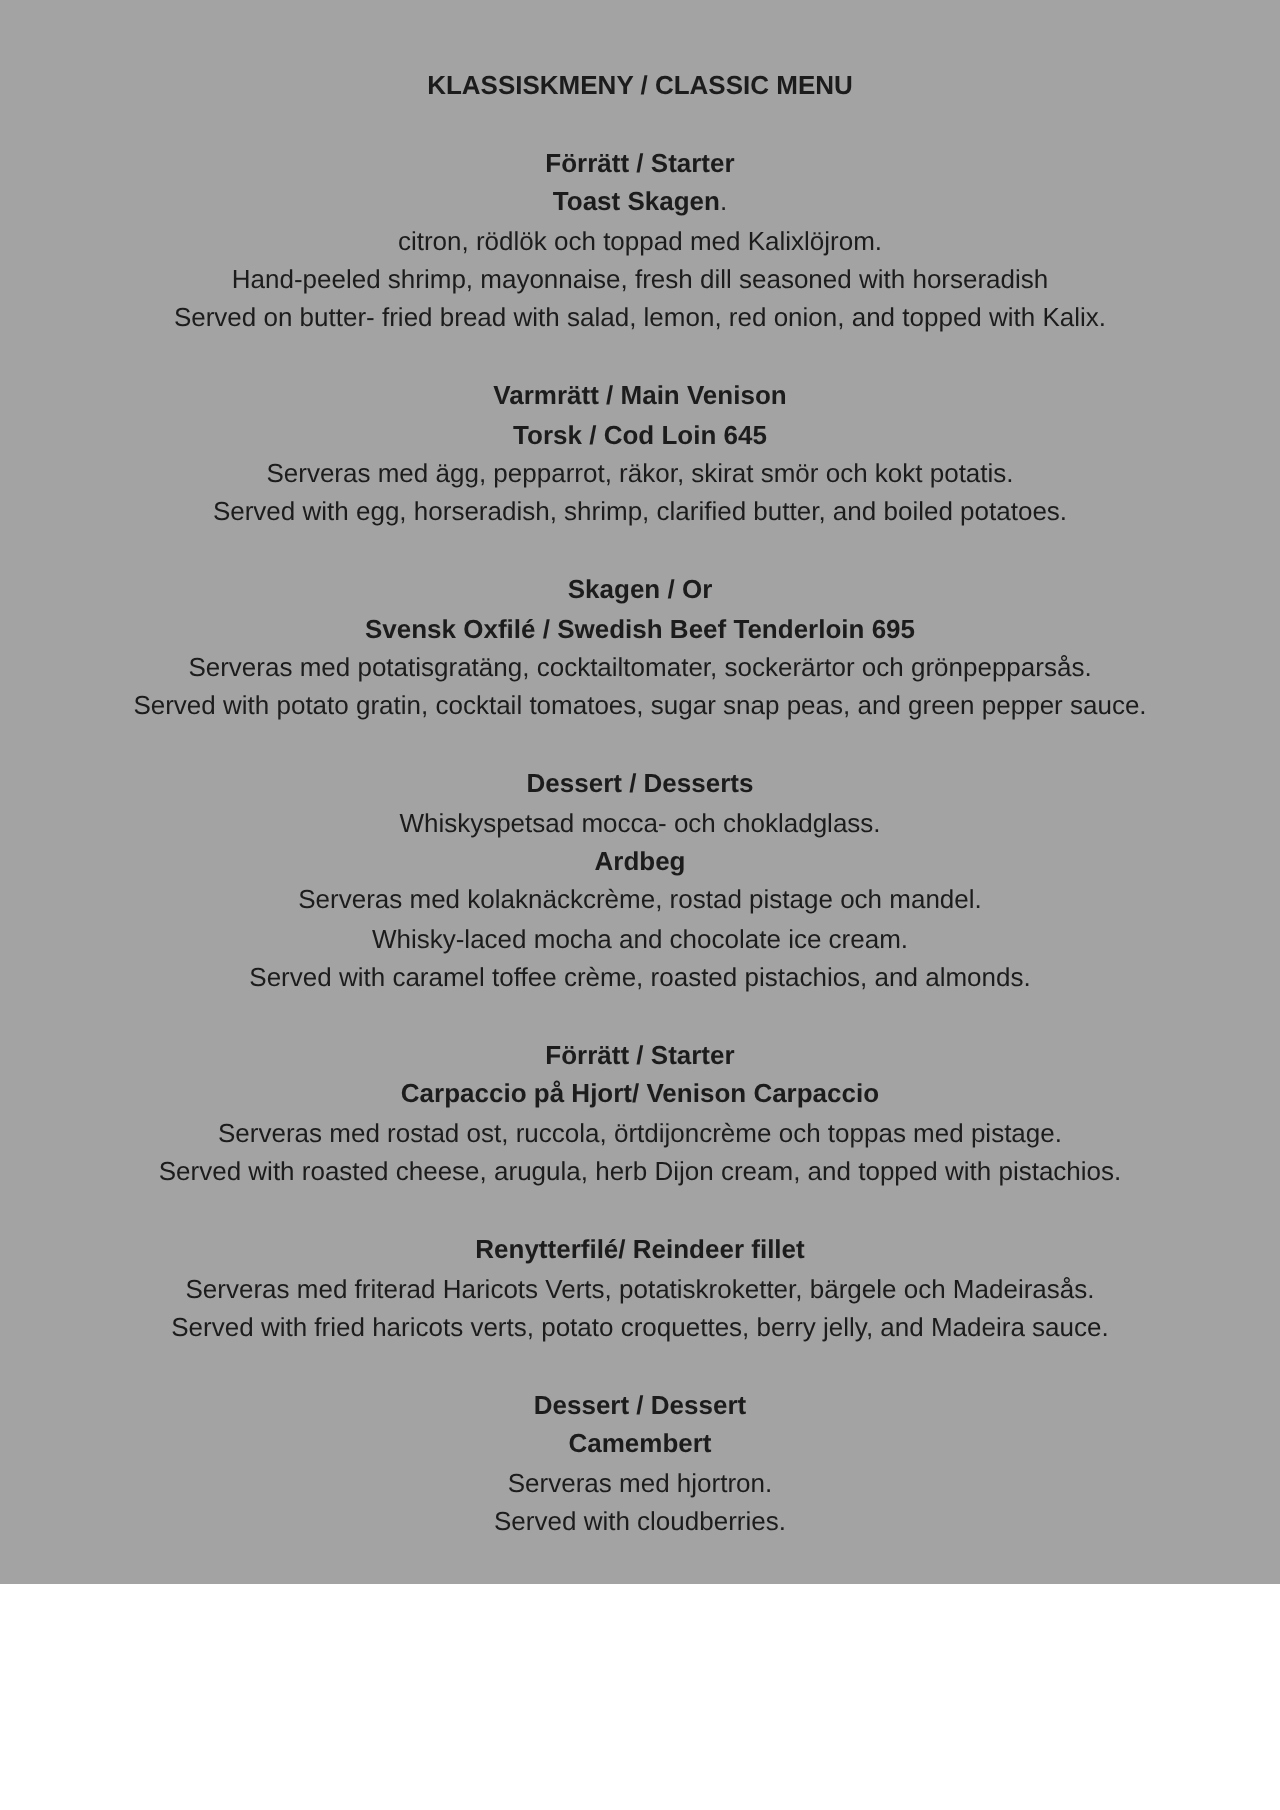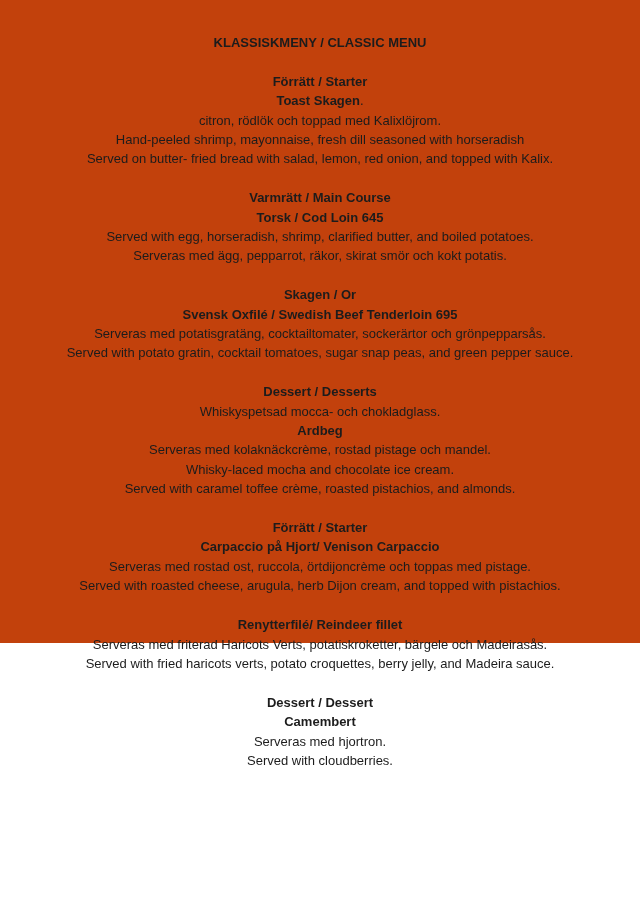--- a/index.html
+++ b/index.html
@@ -10,23 +10,23 @@
   }
   body {
     width: 640px;
     height: 905px;
     overflow: hidden;
     font-family: "Liberation Sans", "DejaVu Sans", sans-serif;
     color: #1c1c1c;
   }
   .document {
     width: 640px;
-    height: 643px;
+    height: 792px;
     padding: 33px 24px 0 24px;
-    background: #c2410c;
+    background: #a3a3a3;
   }
   .menu-block {
     margin: 0 0 19.4px 0;
   }
   .menu-block:last-child {
     margin-bottom: 16px;
   }
   .line {
     text-align: center;
     font-size: 13px;
@@ -50,24 +50,24 @@
       <div class="line bold"><span>KLASSISKMENY / CLASSIC MENU</span></div>
     </div>
     <div class="menu-block">
       <div class="line bold"><span>Förrätt / Starter</span></div>
       <div class="line bold"><span>Toast Skagen</span><span class="suffix">.</span></div>
       <div class="line"><span>citron, rödlök och toppad med Kalixlöjrom.</span></div>
       <div class="line"><span>Hand-peeled shrimp, mayonnaise, fresh dill seasoned with horseradish</span></div>
       <div class="line"><span>Served on butter- fried bread with salad, lemon, red onion, and topped with Kalix.</span></div>
     </div>
     <div class="menu-block">
-      <div class="line bold"><span>Varmrätt / Main Course</span></div>
+      <div class="line bold"><span>Varmrätt / Main Venison</span></div>
       <div class="line bold"><span>Torsk / Cod Loin 645</span></div>
+      <div class="line"><span>Serveras med ägg, pepparrot, räkor, skirat smör och kokt potatis.</span></div>
       <div class="line"><span>Served with egg, horseradish, shrimp, clarified butter, and boiled potatoes.</span></div>
-      <div class="line"><span>Serveras med ägg, pepparrot, räkor, skirat smör och kokt potatis.</span></div>
     </div>
     <div class="menu-block">
       <div class="line bold"><span>Skagen / Or</span></div>
       <div class="line bold"><span>Svensk Oxfilé / Swedish Beef Tenderloin 695</span></div>
       <div class="line"><span>Serveras med potatisgratäng, cocktailtomater, sockerärtor och grönpepparsås.</span></div>
       <div class="line"><span>Served with potato gratin, cocktail tomatoes, sugar snap peas, and green pepper sauce.</span></div>
     </div>
     <div class="menu-block">
       <div class="line bold"><span>Dessert / Desserts</span></div>
       <div class="line"><span>Whiskyspetsad mocca- och chokladglass.</span></div>

